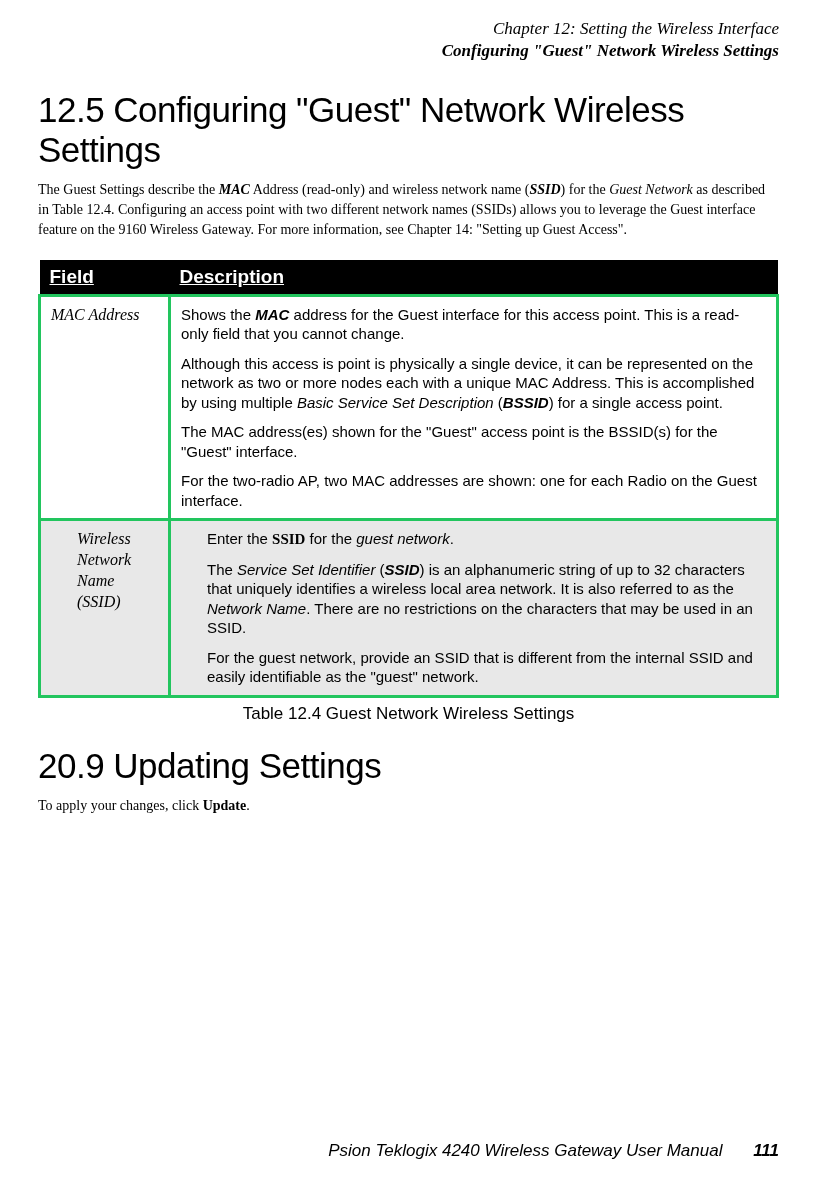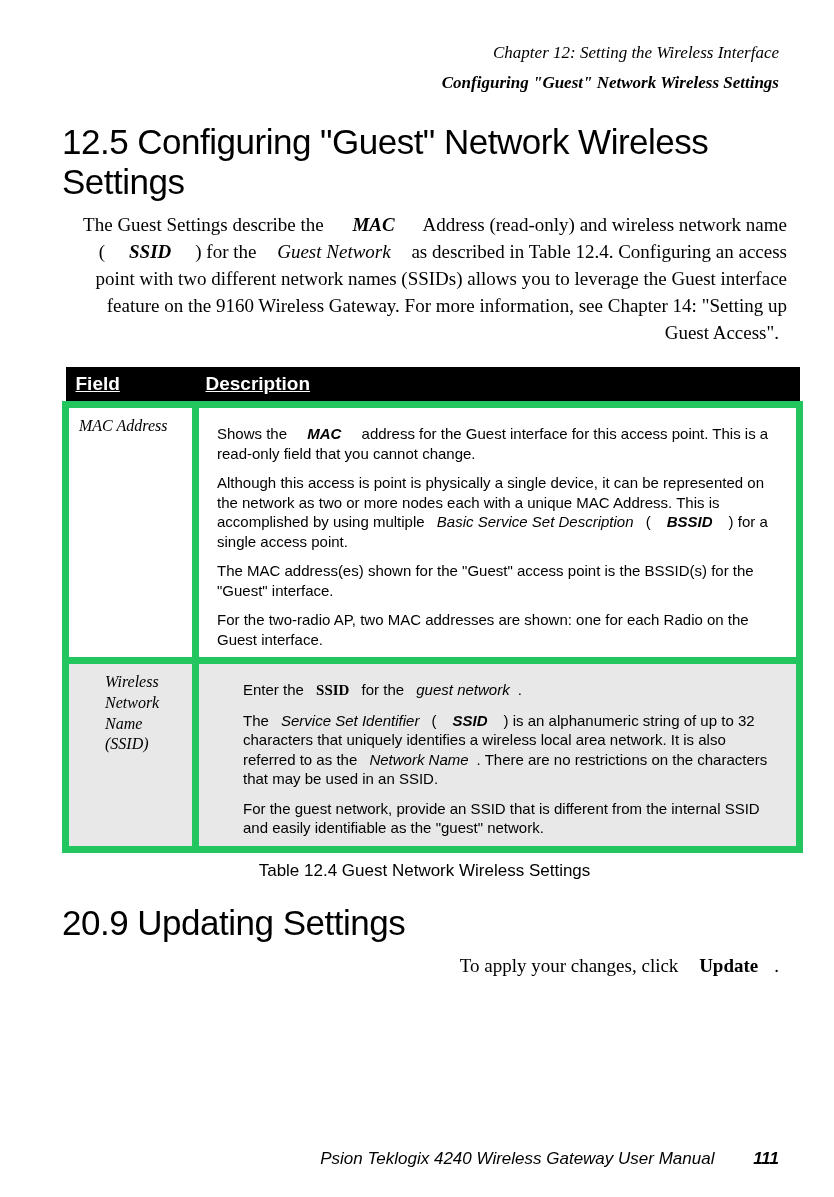--- a/index.html
+++ b/index.html
@@ -1,16 +1,16 @@
 <!DOCTYPE html>
 <html><head>
   <meta charset="utf-8">
   <style>
     * {
-      margin: 8px;
+      margin: 0;
       padding: 0;
       box-sizing: border-box;
     }
     body {
       width: 834px;
       height: 1197px;
       background: white;
       font-family: Georgia, 'Times New Roman', serif;
       padding: 18px 55px 40px 38px;
       position: relative;
@@ -30,25 +30,24 @@
     }
     h2.section-heading {
       font-family: 'Arial Narrow', 'Helvetica Neue', sans-serif;
       font-weight: 400;
       font-size: 35px;
       letter-spacing: -0.5px;
       margin-bottom: 10px;
       font-stretch: condensed;
     }
     .body-text {
-      font-size: 19px;
+      font-size: 14px;
       line-height: 1.42;
       margin-bottom: 20px;
       font-family: 'Times New Roman', Times, serif;
-      text-align: right;
     }
     .body-text em {
       font-style: italic;
     }
     .body-text strong {
       font-weight: bold;
     }
     .body-text strong em {
       font-weight: bold;
       font-style: italic;
@@ -63,21 +62,21 @@
       background: black;
       color: white;
       text-align: left;
       padding: 6px 10px;
       font-family: Arial, Helvetica, sans-serif;
       font-size: 19px;
       font-weight: bold;
       text-decoration: underline;
     }
     table.field-table td {
-      border: 7px solid #22c55e;
+      border: 3px solid #22c55e;
       padding: 8px 10px 8px 10px;
       vertical-align: top;
       font-family: Arial, Helvetica, sans-serif;
       font-size: 15px;
       line-height: 1.3;
     }
     table.field-table td.field-col {
       width: 130px;
       font-style: italic;
       font-family: 'Times New Roman', Times, serif;

